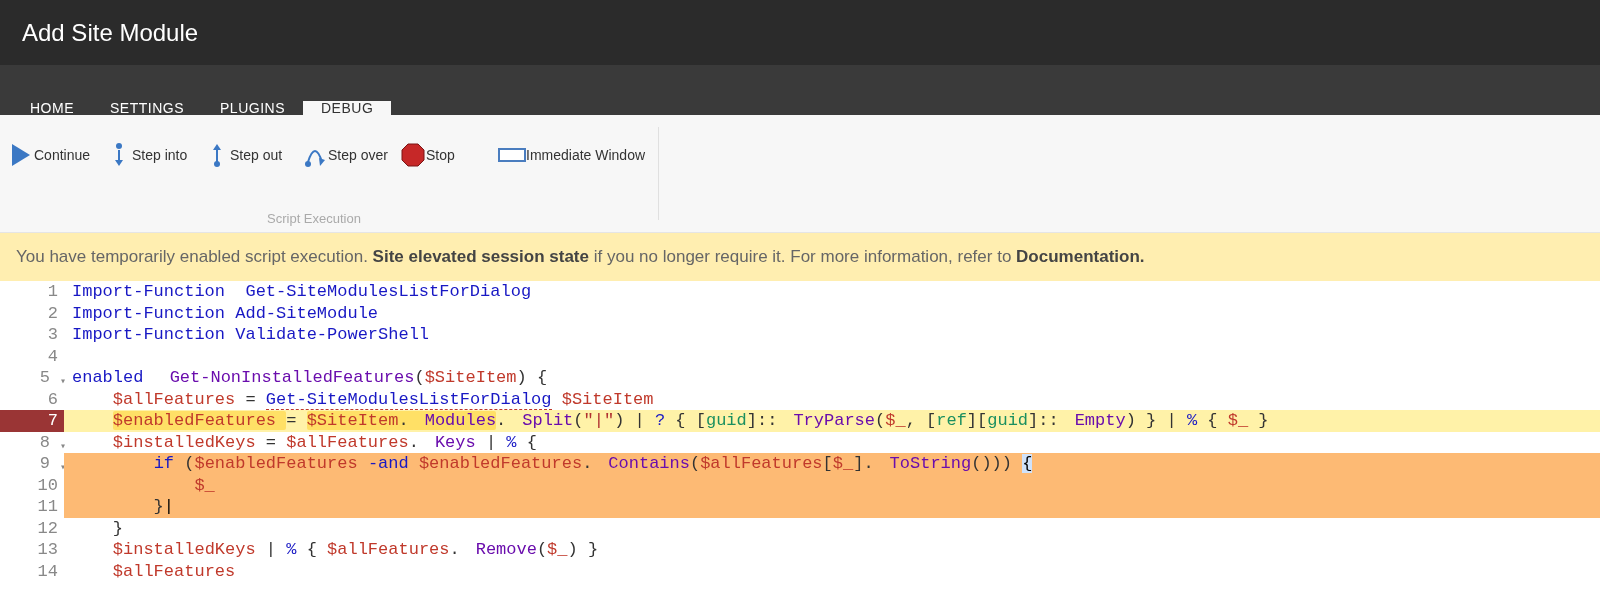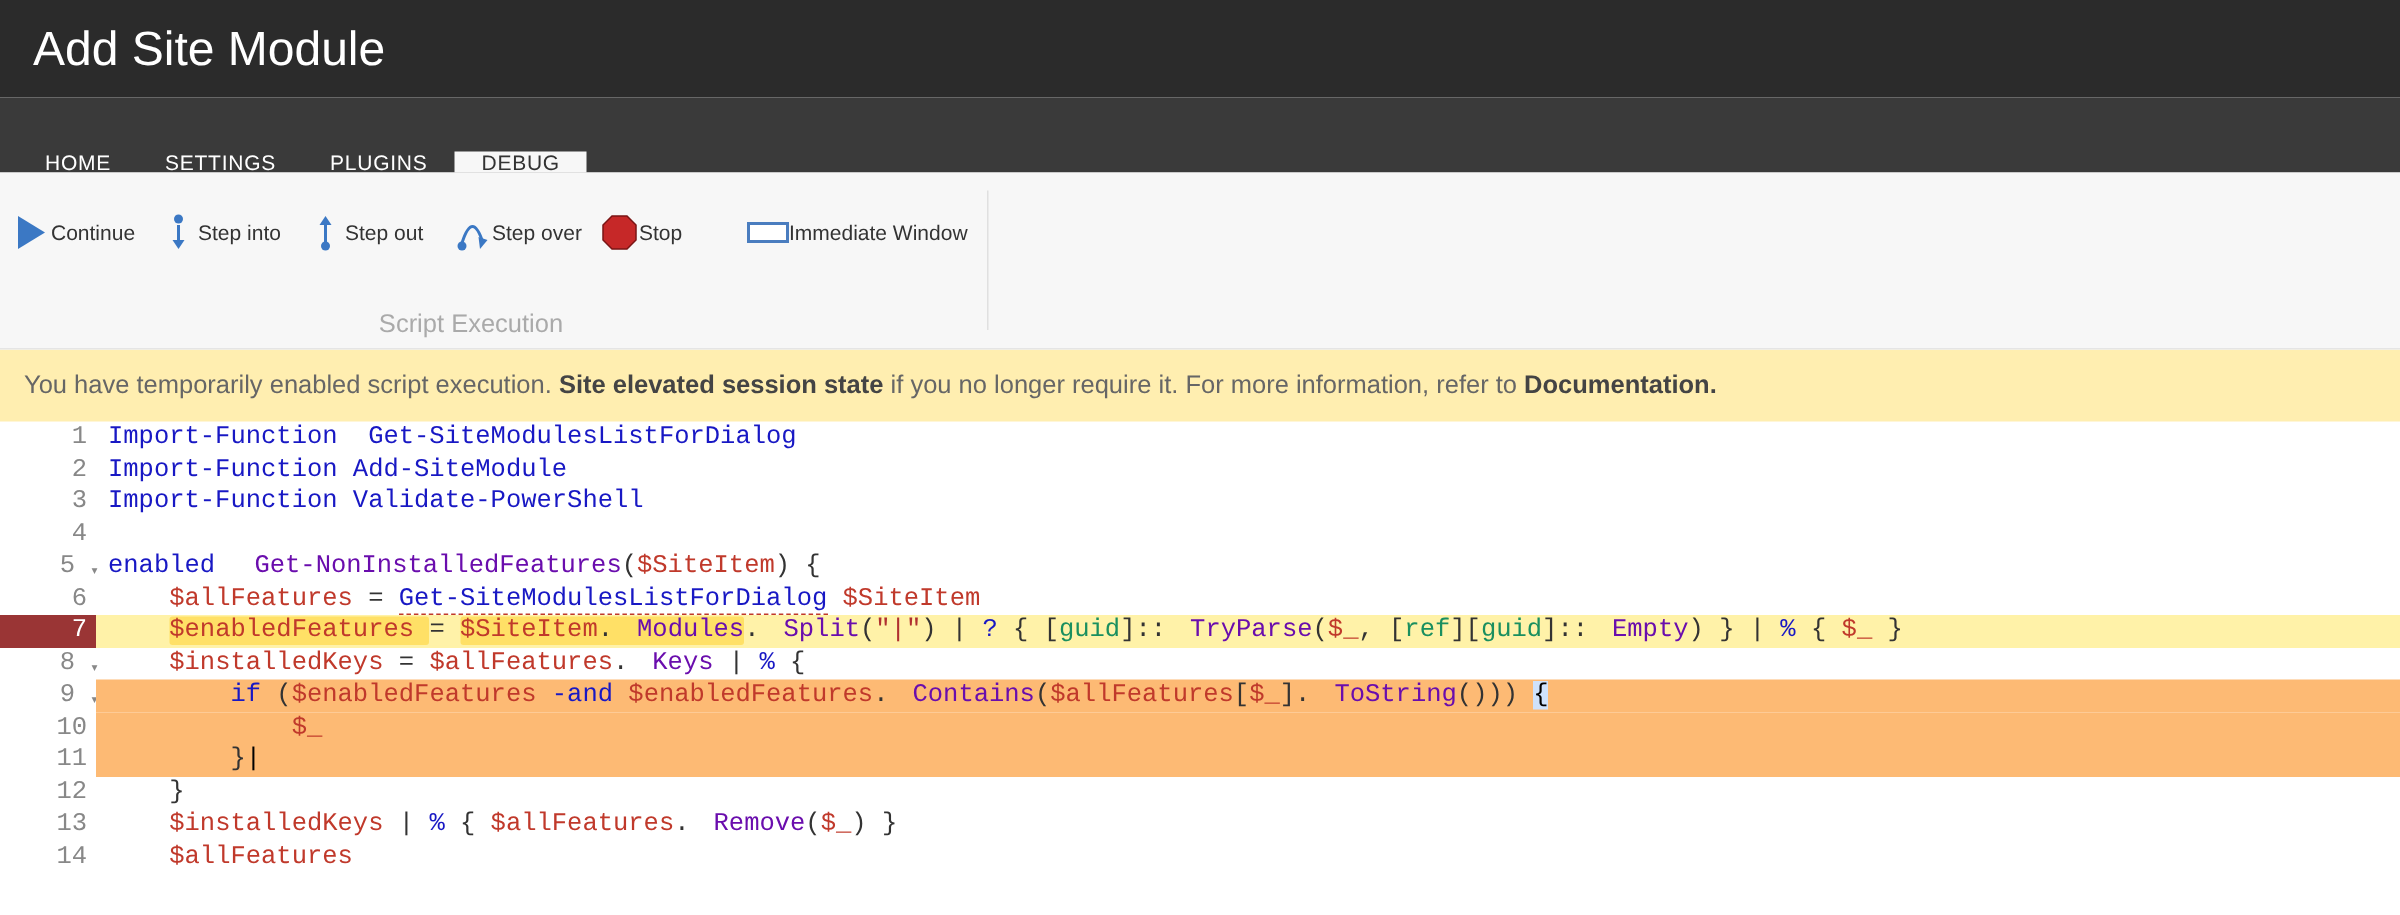--- a/index.html
+++ b/index.html
@@ -1,35 +1,35 @@
 <!DOCTYPE html>
 <html><head>
 <meta charset="utf-8">
 <style>
   * { box-sizing: border-box; margin: 0; padding: 0; }
   html, body { width: 1600px; height: 610px; font-family: "Segoe UI", Arial, sans-serif; background: #fff; overflow: hidden; }
 
   
   .header { background: #2b2b2b; color: #fff; height: 65px; display: flex; align-items: center; padding-left: 22px; }
-  .header-title { font-size: 32px; font-weight: 400; }
+  .header-title { font-size: 24px; font-weight: 400; }
 
   
   .tabbar { background: #3a3a3a; height: 50px; display: flex; align-items: stretch; padding-left: 12px; }
   .tab { color: #fff; font-size: 14px; letter-spacing: .5px; display: flex; align-items: center; padding: 0 18px; cursor: pointer; margin-top: 36px; }
   .tab.active { background: #f7f7f7; color: #333; }
 
   
   .toolbar-wrap { background: #f7f7f7; border-bottom: 1px solid #e5e5e5; height: 118px; position: relative; }
   .toolbar { display: flex; align-items: flex-start; padding: 18px 0 0 8px; }
   .tool { display: flex; flex-direction: row; align-items: center; width: 98px; cursor: pointer; color: #333; font-size: 14px; }
   .tool .icon-slot { height: 44px; display: flex; align-items: center; justify-content: center; }
   .tool svg { width: 26px; height: 26px; }
   .tool-label { white-space: nowrap; }
   .tool.wide { width: 160px; text-align: center; }
-  .group-caption { position: absolute; left: 214px; bottom: 6px; font-size: 17px; color: #aaa; width: 200px; text-align: center; }
+  .group-caption { position: absolute; left: 214px; bottom: 6px; font-size: 13px; color: #aaa; width: 200px; text-align: center; }
   .toolbar-sep { position: absolute; top: 12px; bottom: 12px; left: 658px; width: 1px; background: #e0e0e0; }
 
   
   .banner { background: #ffeeb0; color: #666; font-size: 17px; padding: 14px 16px; }
   .banner b { color: #444; font-weight: 700; }
 
   
   .editor { display: flex; font-family: Consolas, "Courier New", monospace; font-size: 17px; line-height: 21.5px; position: relative; }
   .gutter { width: 64px; text-align: right; color: #888; user-select: none; }
   .gutter .gl { padding-right: 6px; height: 21.5px; position: relative; }

